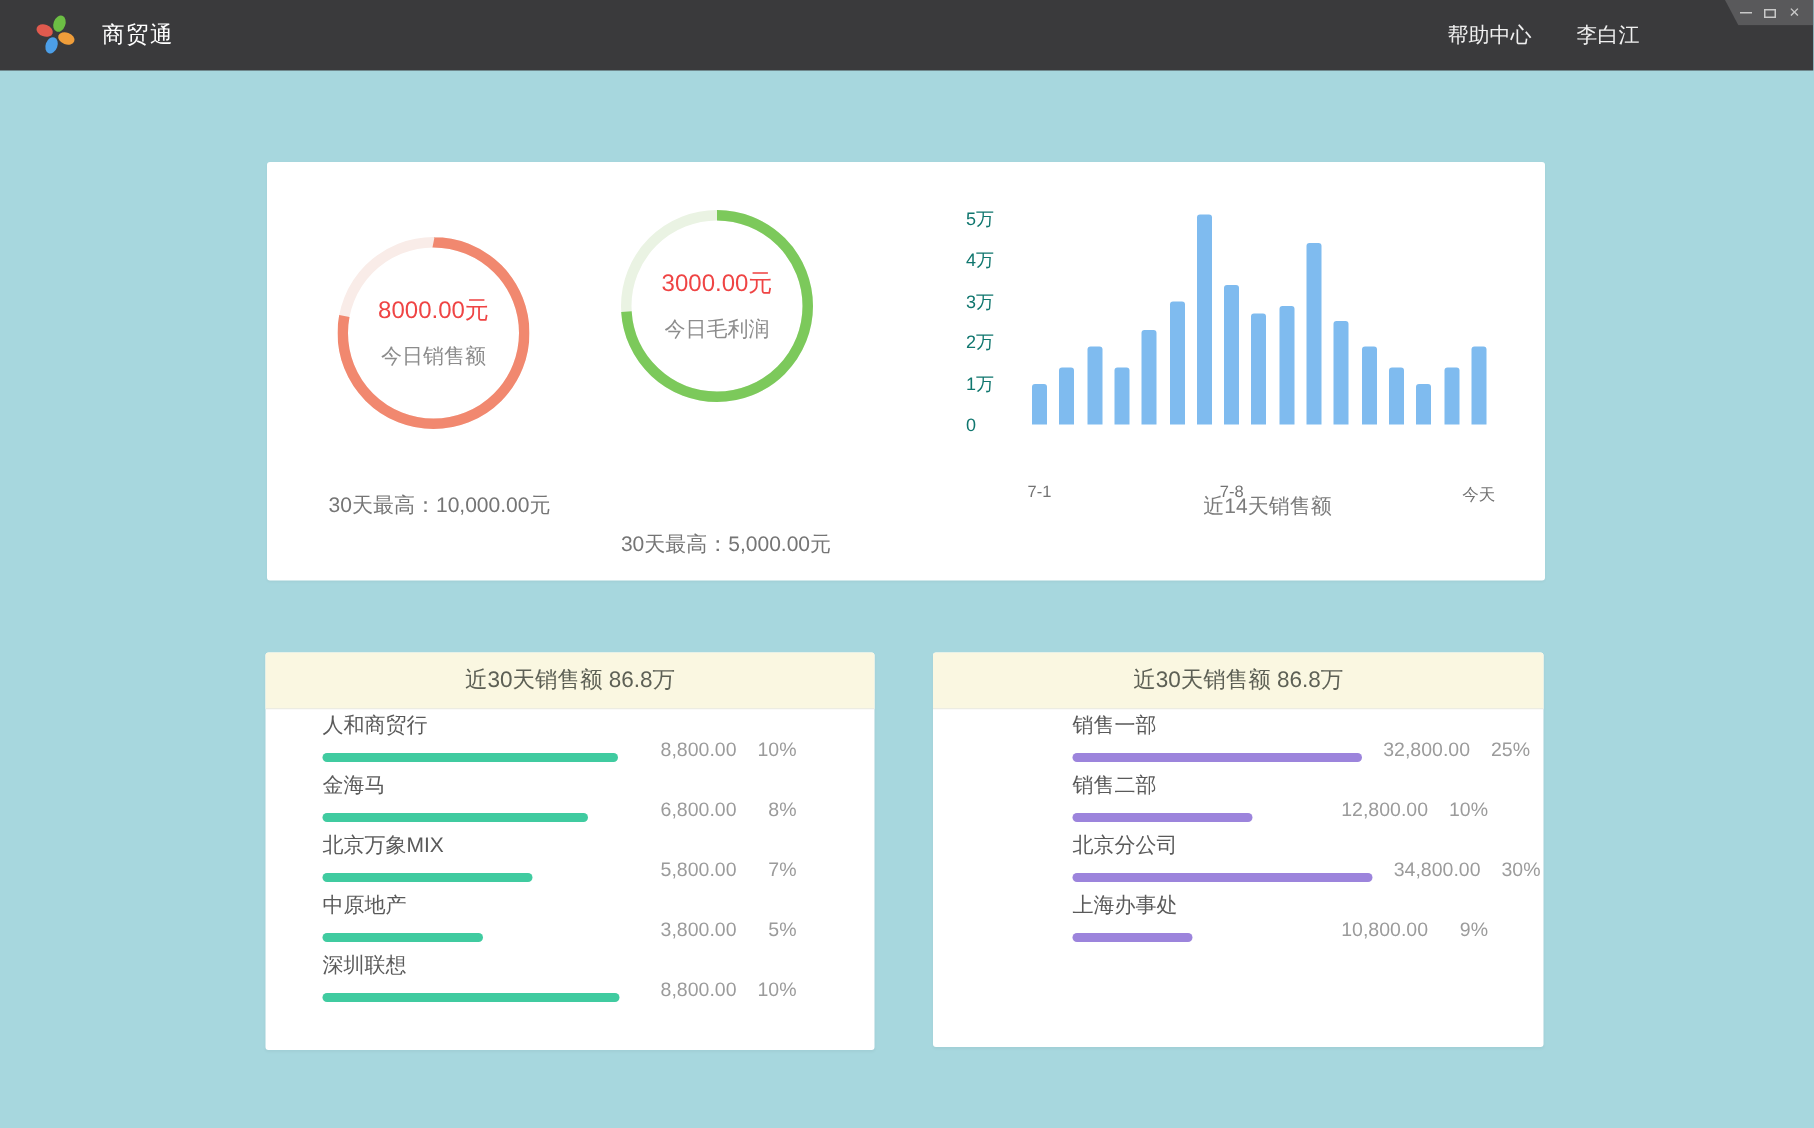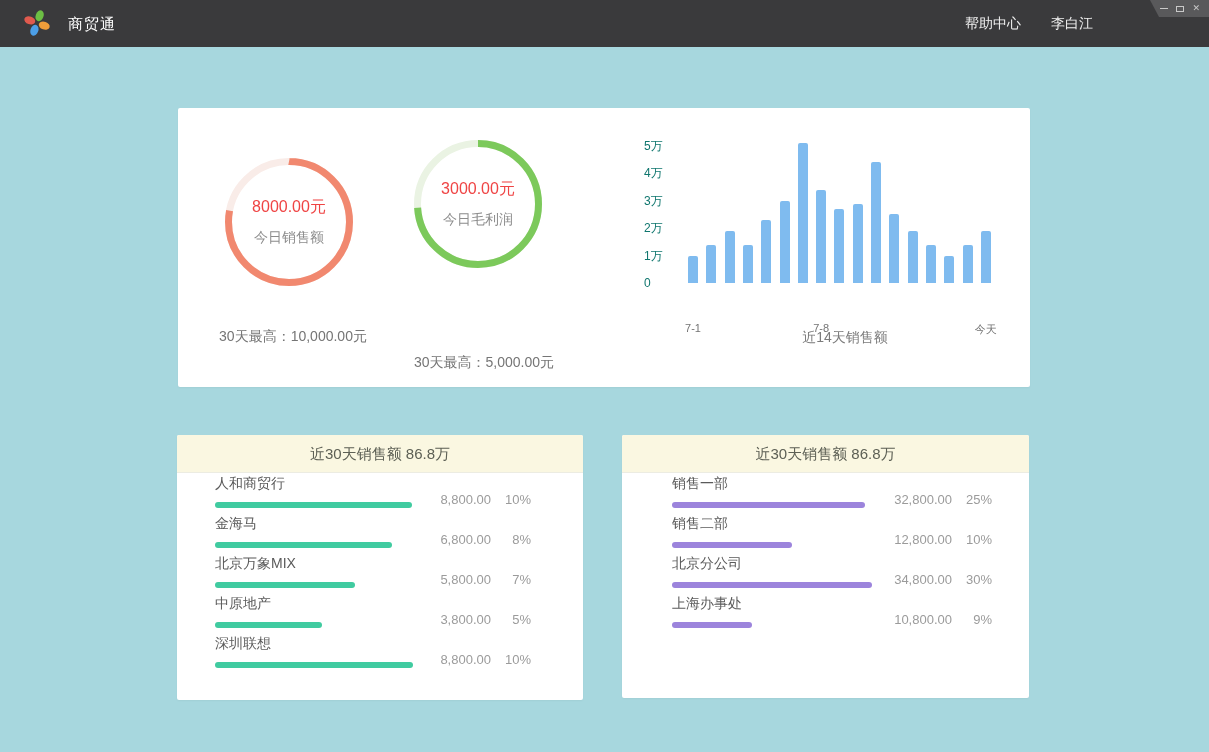--- a/index.html
+++ b/index.html
@@ -45,21 +45,21 @@
   .xtick { position:absolute; top:194px; transform:translateX(-50%); font-size:11px; color:#737373;margin-top:20px; }
   .chart-title { position:absolute; left:667px; top:221px; transform:translateX(-50%); font-size:14px; color:#7B7B7B; }
 
   
   #card-0 { left:177px; top:435px; width:406px; height:265px; }
   #card-1 { left:622px; top:435px; width:407px; height:263px; }
   .card-title { height:38px; line-height:38px; text-align:center; background:#FAF7E1; color:#5D6055; font-size:15px; border-bottom:1px solid #ECECE2; border-radius:2px 2px 0 0; }
   .card-body { padding-top:4px; }
   .rank-row { display:flex; justify-content:space-between; align-items:flex-end; height:31px; margin-bottom:9px; }
   #card-0 .rank-row { padding:0 52px 0 38px; }
-  #card-1 .rank-row { padding:0 37px 0 50px; }
+  #card-1 .rank-row { padding:0 37px 0 50px;margin-left:43px; }
   .rank-label { font-size:14px; color:#5A5A5A; margin-bottom:9px; }
   .rank-bar { height:6px; border-radius:3px; }
   .rank-right { display:flex; font-size:13px; color:#9B9B9B; white-space:nowrap; padding-bottom:1px; }
   .rank-value { display:inline-block; min-width:72px; text-align:right; }
   .rank-pct { display:inline-block; min-width:40px; text-align:right; }
 </style>
 </head>
 <body>
 
 <div class="topbar">

